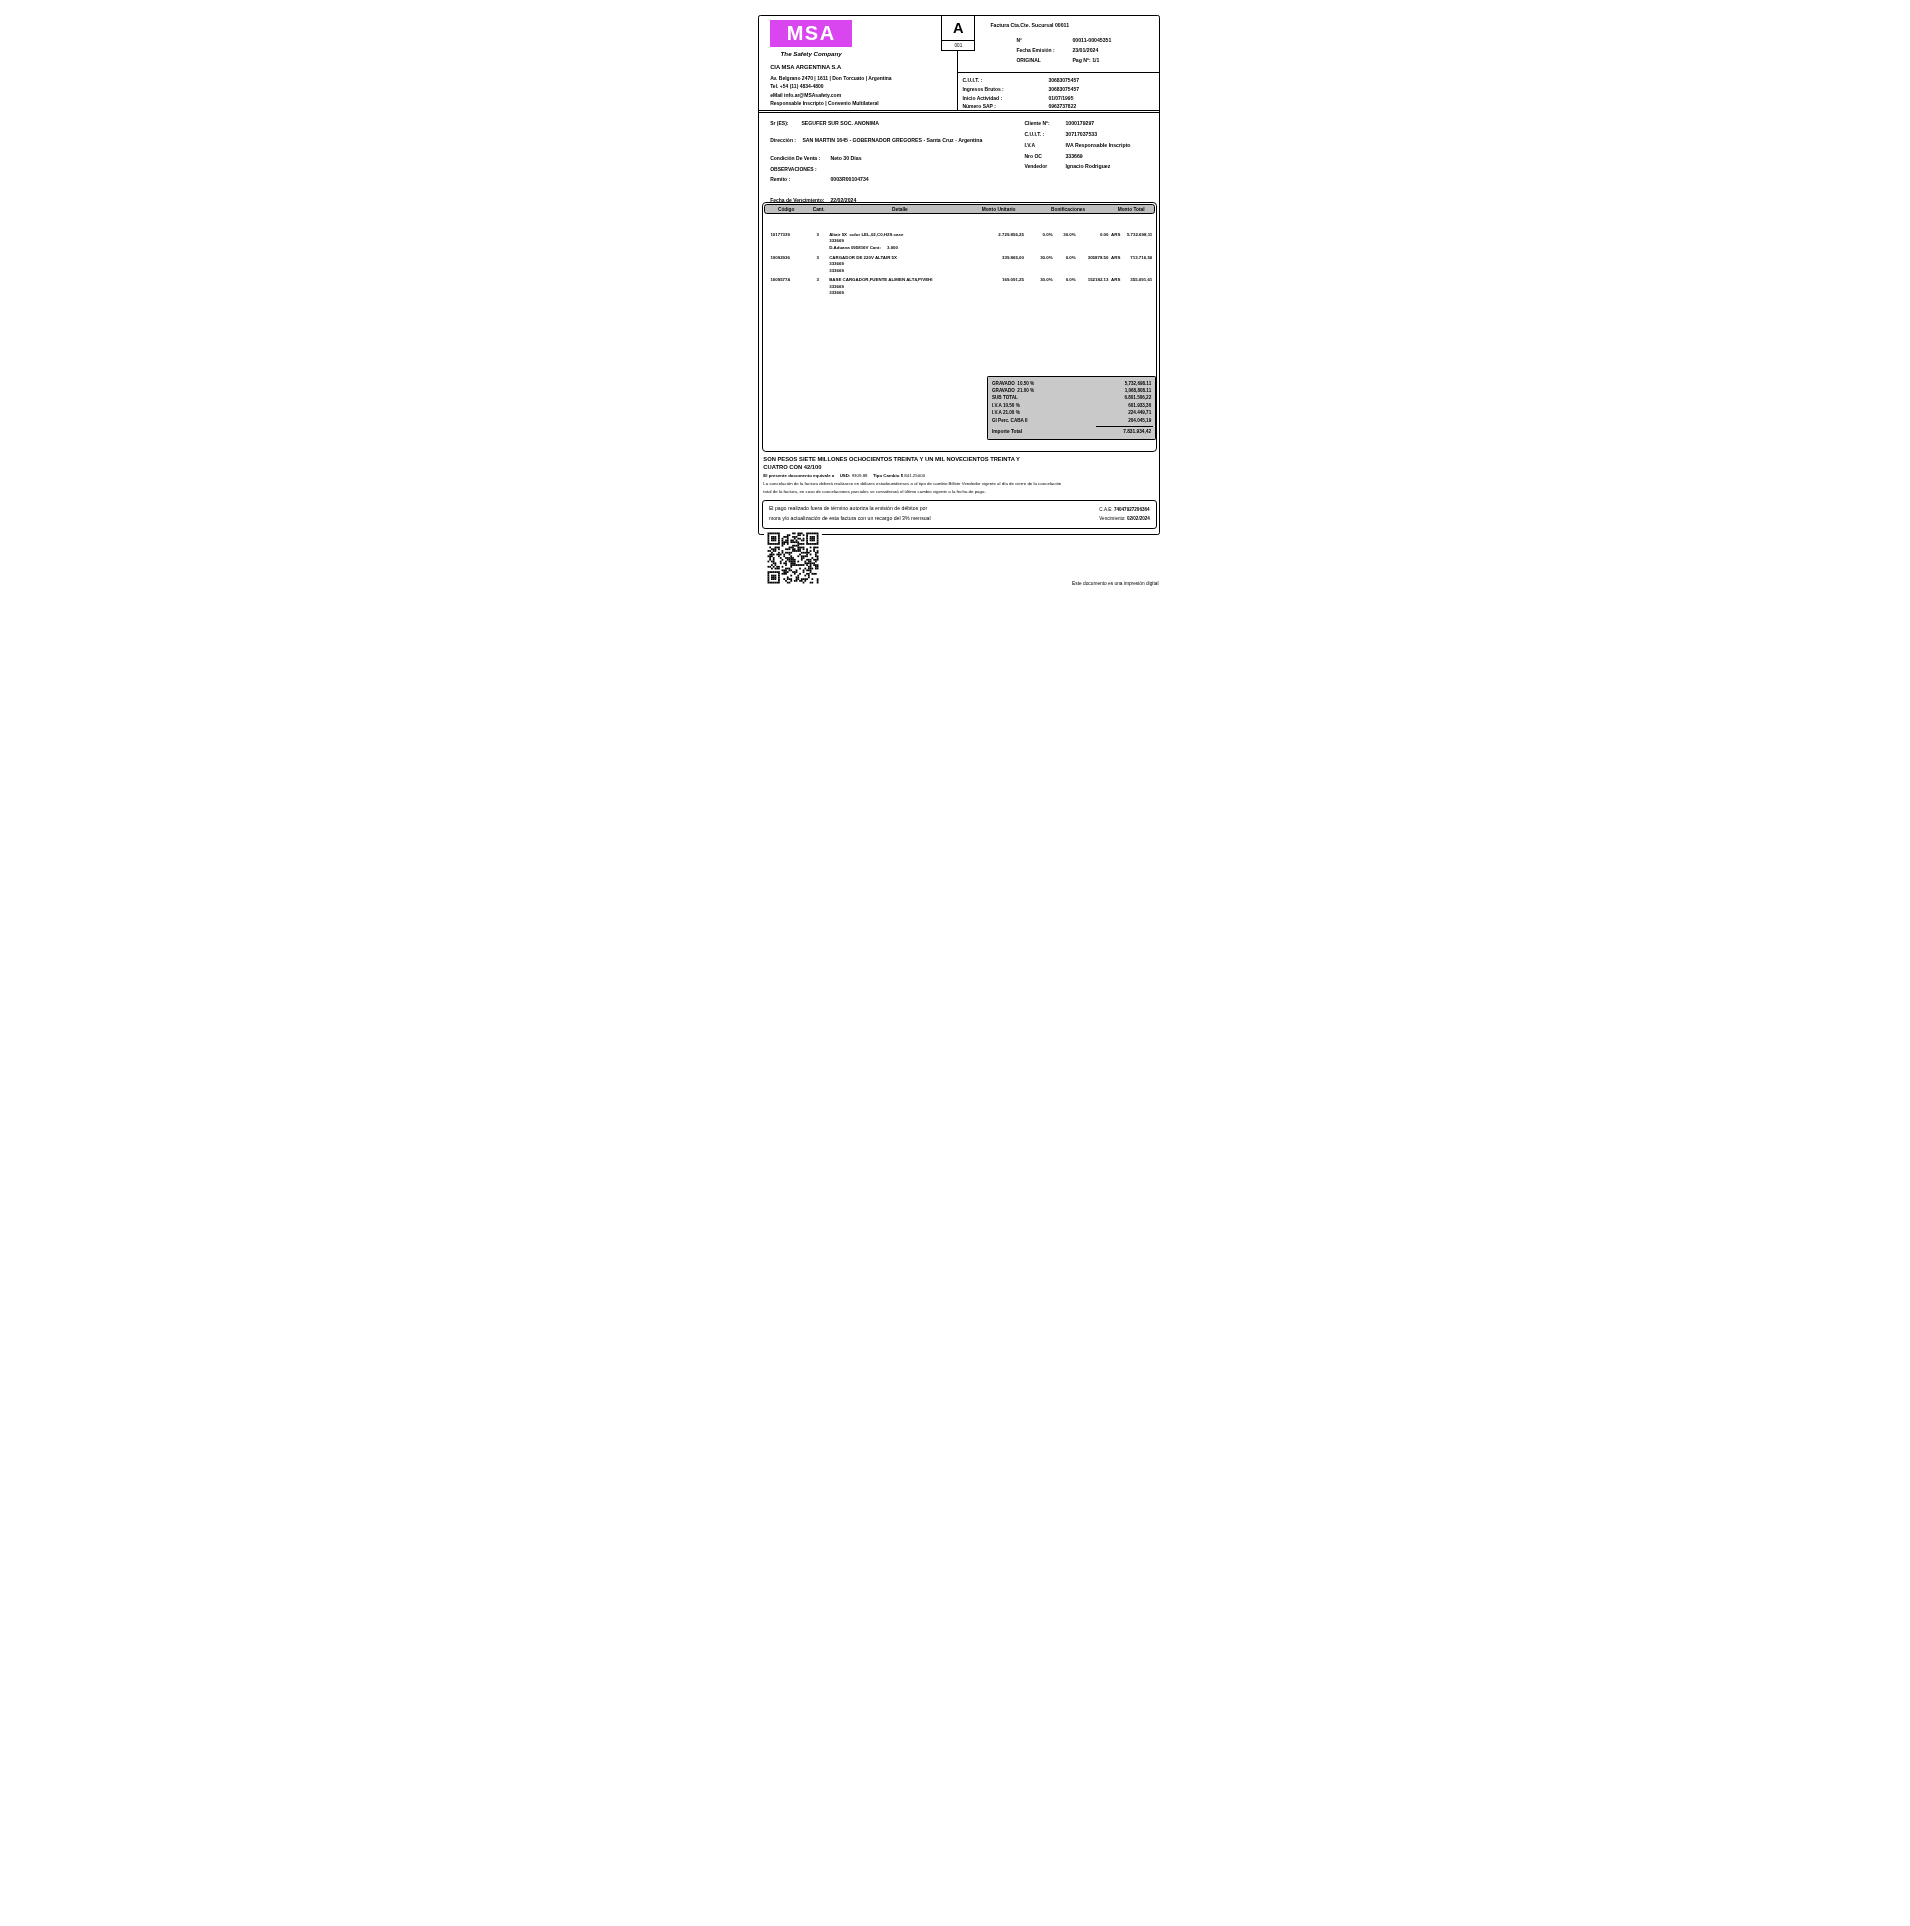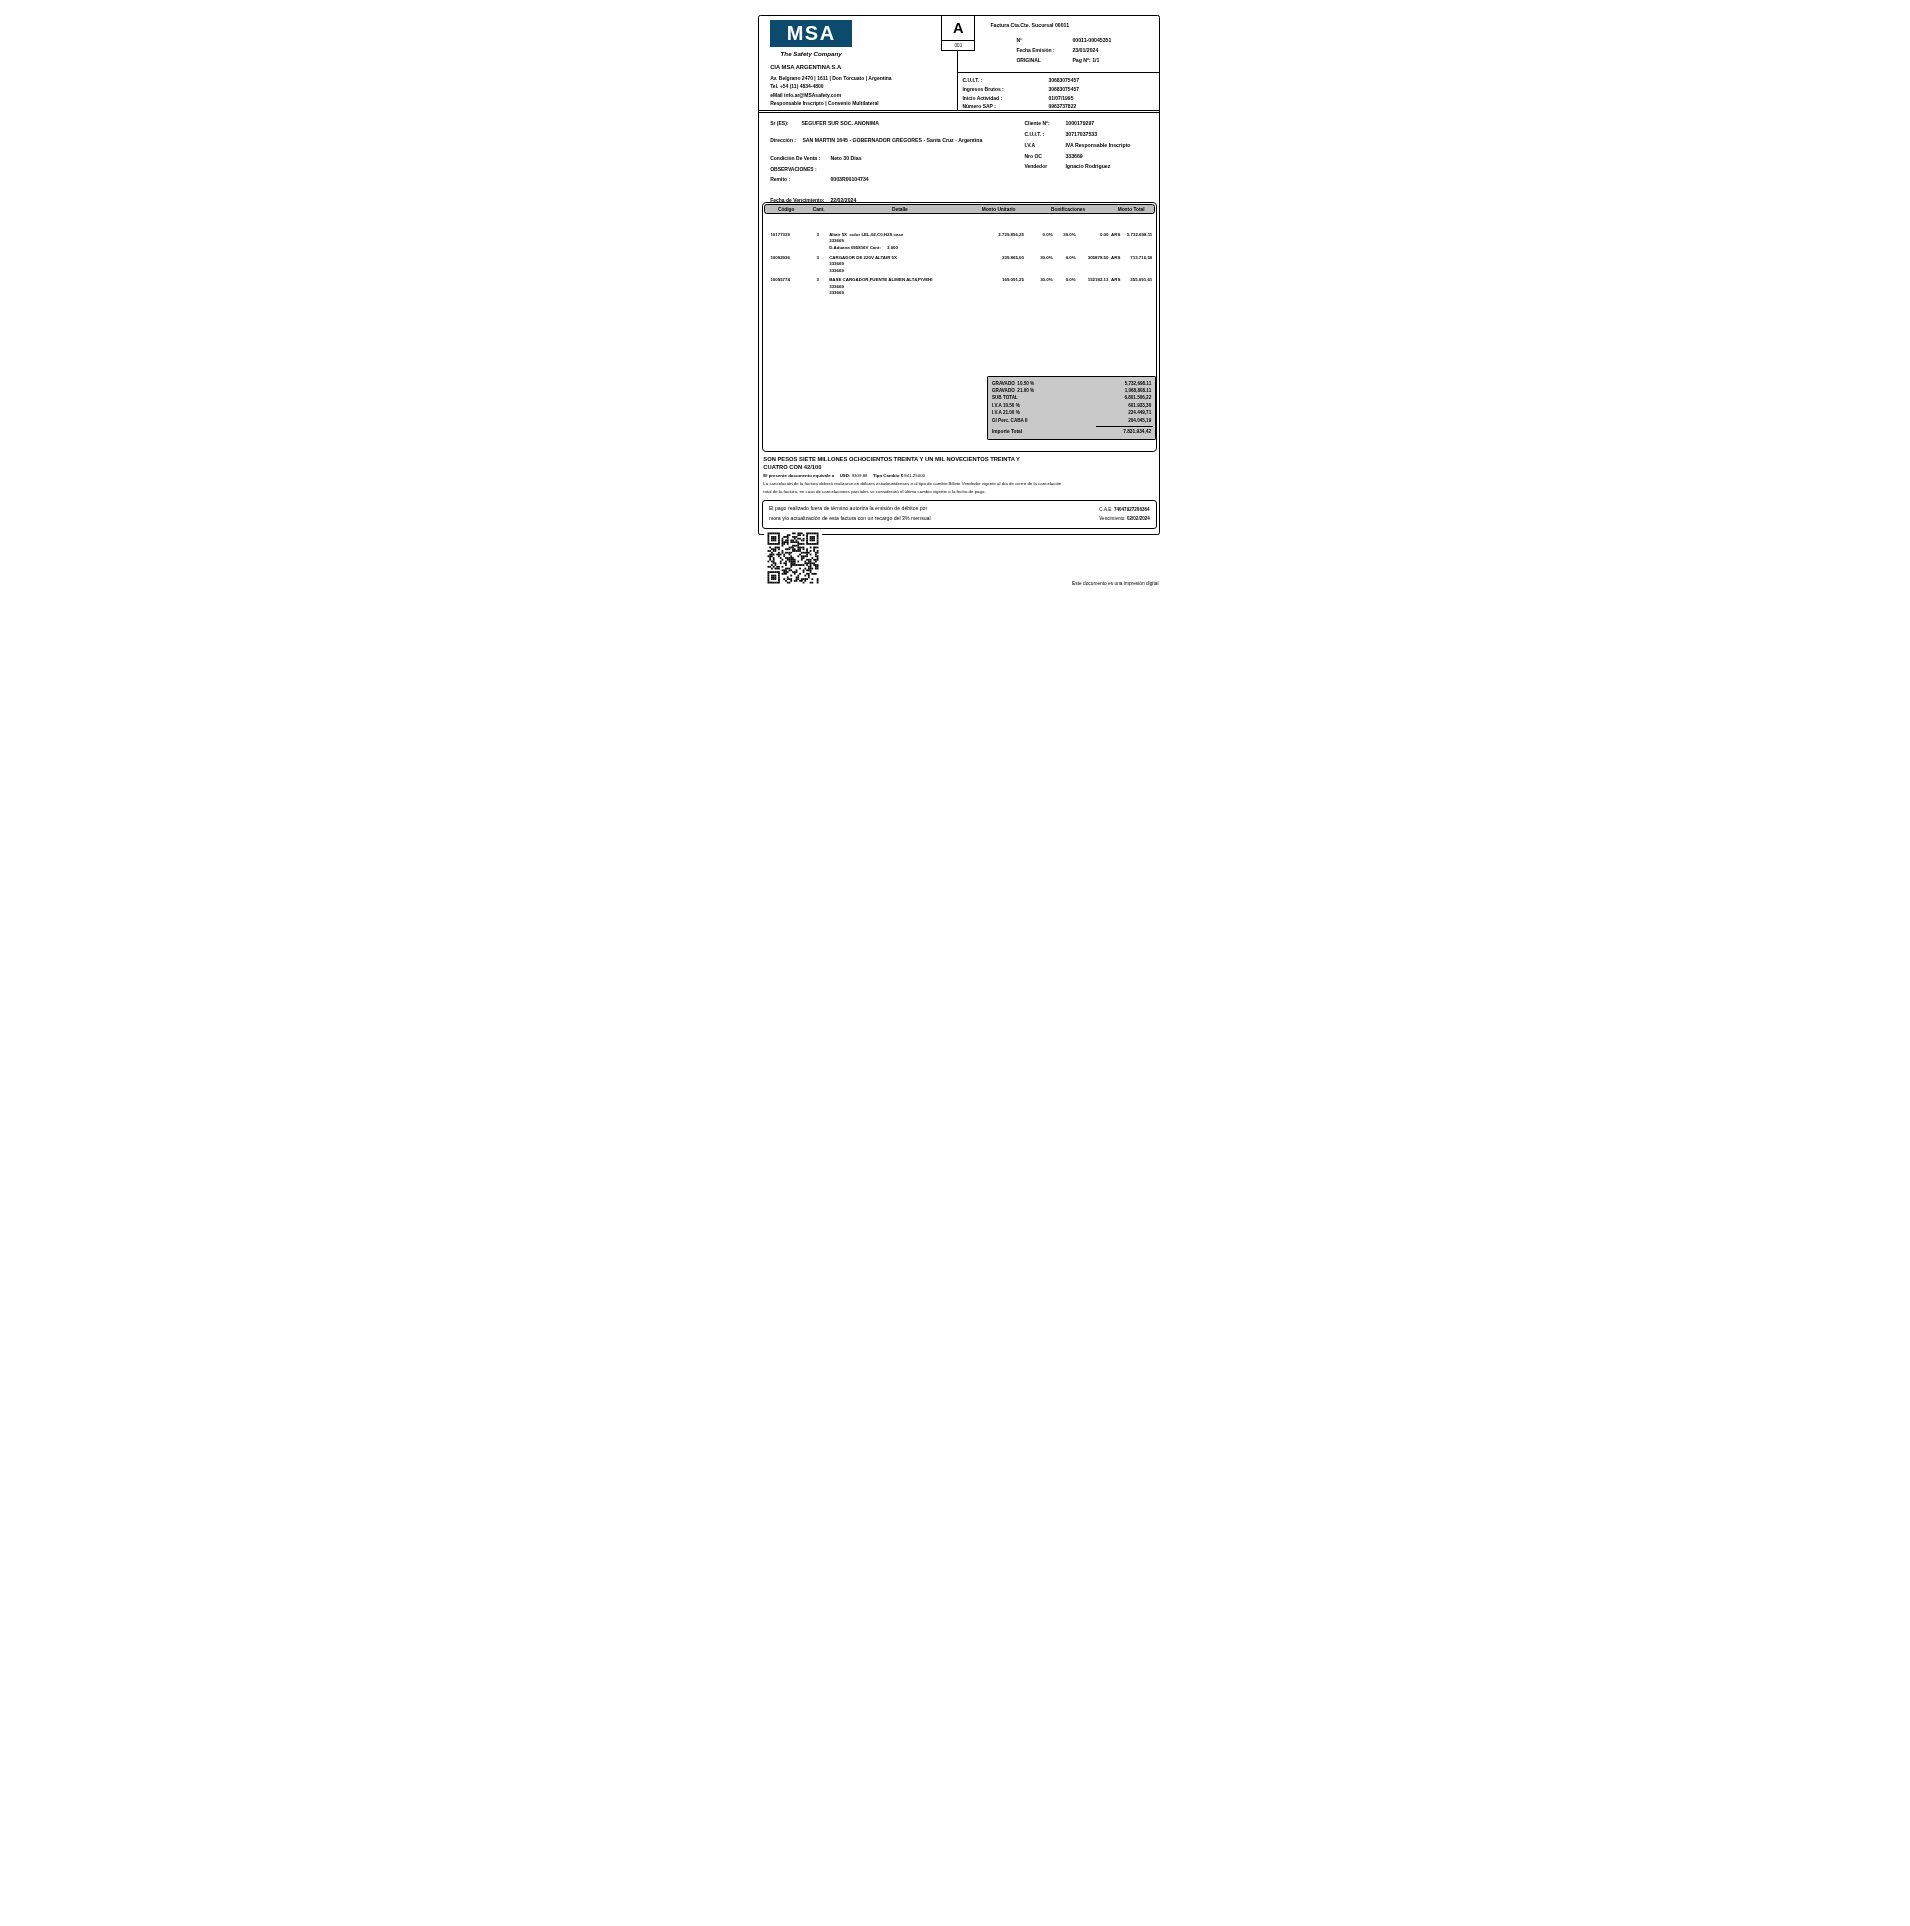--- a/index.html
+++ b/index.html
@@ -24,21 +24,21 @@
     border-radius: 2.3px;
     background: #fff;
     padding-bottom: 4.6px;
   }
 
   
   .header { position: relative; height: 95px; border-bottom: 0.8px solid #000; }
   .logo-green {
     position: absolute; left: 10.8px; top: 4.6px;
     width: 82px; height: 27px;
-    background: #0c4a6e;
+    background: #d946ef;
     display: flex; align-items: center; justify-content: center;
   }
   .logo-green span {
     color: #fff; font-weight: bold; font-size: 20px; letter-spacing: 1.5px;
     transform: scaleY(1.05);
   }
   .logo-tagline {
     position: absolute; left: 10.8px; top: 34px; width: 82px;
     font-size: 6.2px; font-weight: bold; font-style: italic; text-align: center;
   }

